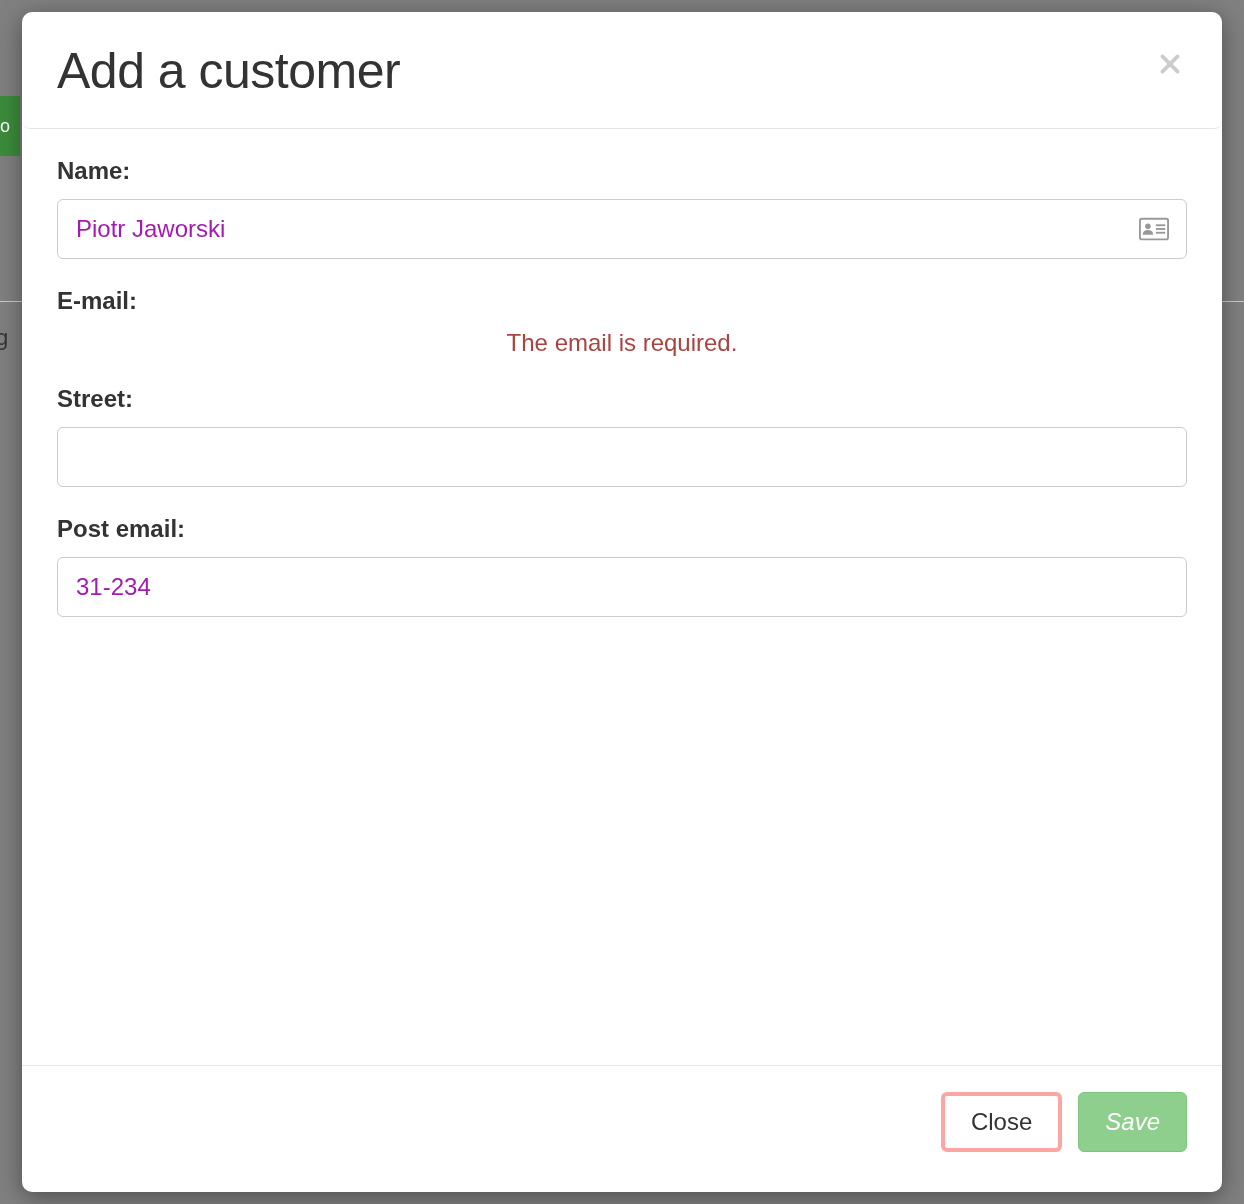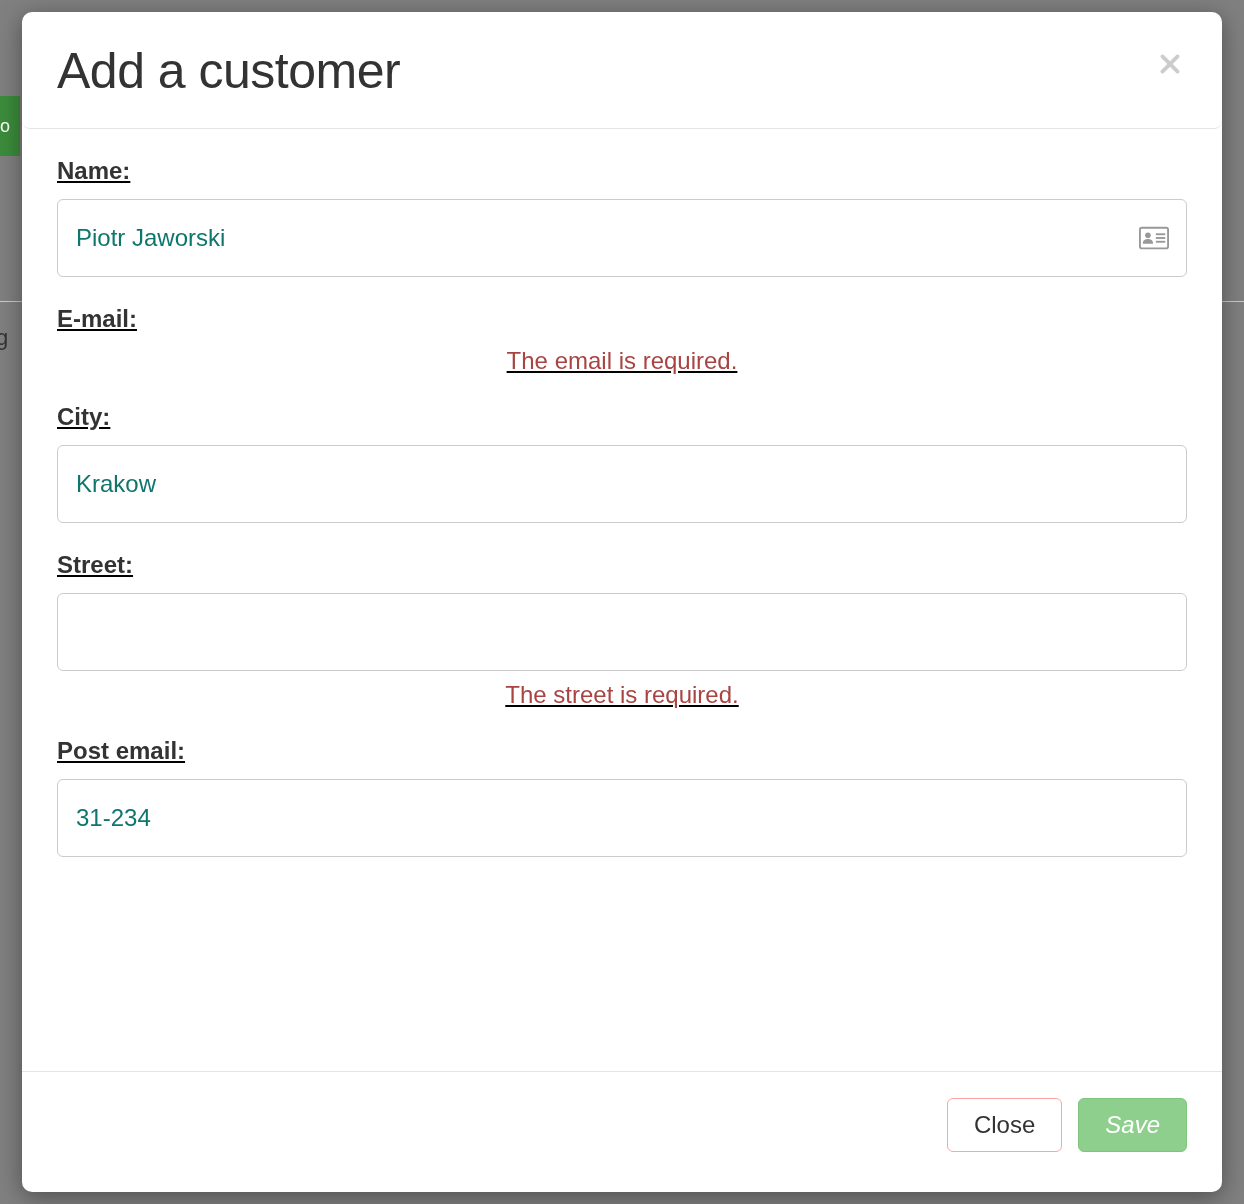--- a/index.html
+++ b/index.html
@@ -78,41 +78,40 @@
       color: #ccc;
     }
     .close-btn svg {
       width: 26px;
       height: 26px;
       display: block;
     }
     .modal-body {
       padding: 28px 35px 40px 35px;
       flex: 1;
-      text-decoration: underline;
     }
     .form-group {
       margin-bottom: 28px;
     }
     .form-label {
       display: block;
       font-size: 24px;
       font-weight: 700;
       color: #333;
       margin-bottom: 14px;
     }
     .input-wrap {
       position: relative;
     }
     .form-control {
       width: 100%;
-      height: 78px;
+      height: 60px;
       padding: 10px 18px;
       font-size: 24px;
-      color: #0f766e;
+      color: #a21caf;
       background: #fff;
       border: 1px solid #ccc;
       border-radius: 6px;
       outline: none;
       font-family: inherit;
     }
     .form-control::placeholder {
       color: #999;
     }
     .input-icon {
@@ -143,21 +142,21 @@
     .btn {
       padding: 12px 26px;
       font-size: 24px;
       border-radius: 6px;
       cursor: pointer;
       font-family: inherit;
     }
     .btn-default {
       background: #fff;
       color: #333;
-      border: 1px solid #fca5a5;
+      border: 4px solid #fca5a5;
     }
     .btn-success {
       background: #8ecf8e;
       color: #fff;
       border: 1px solid #7dc57d;
       font-style: italic;
     }
   </style>
 </head>
 <body>
@@ -200,29 +199,24 @@
           </svg>
         </span>
       </div>
     </div>
 
     <div class="form-group">
       <label class="form-label">E-mail:</label>
       <div class="error-msg">The email is required.</div>
     </div>
 
-    <div class="form-group">
-      <label class="form-label">City:</label>
-      <input type="text" class="form-control" value="Krakow" style="">
-    </div>
 
     <div class="form-group">
       <label class="form-label">Street:</label>
       <input type="text" class="form-control" value="" style="">
-      <div class="error-msg">The street is required.</div>
     </div>
 
     <div class="form-group" style="margin-bottom:10px;">
       <label class="form-label">Post email:</label>
       <input type="text" class="form-control" value="31-234" style="">
     </div>
 
   </div>
 
   <div class="modal-footer">

